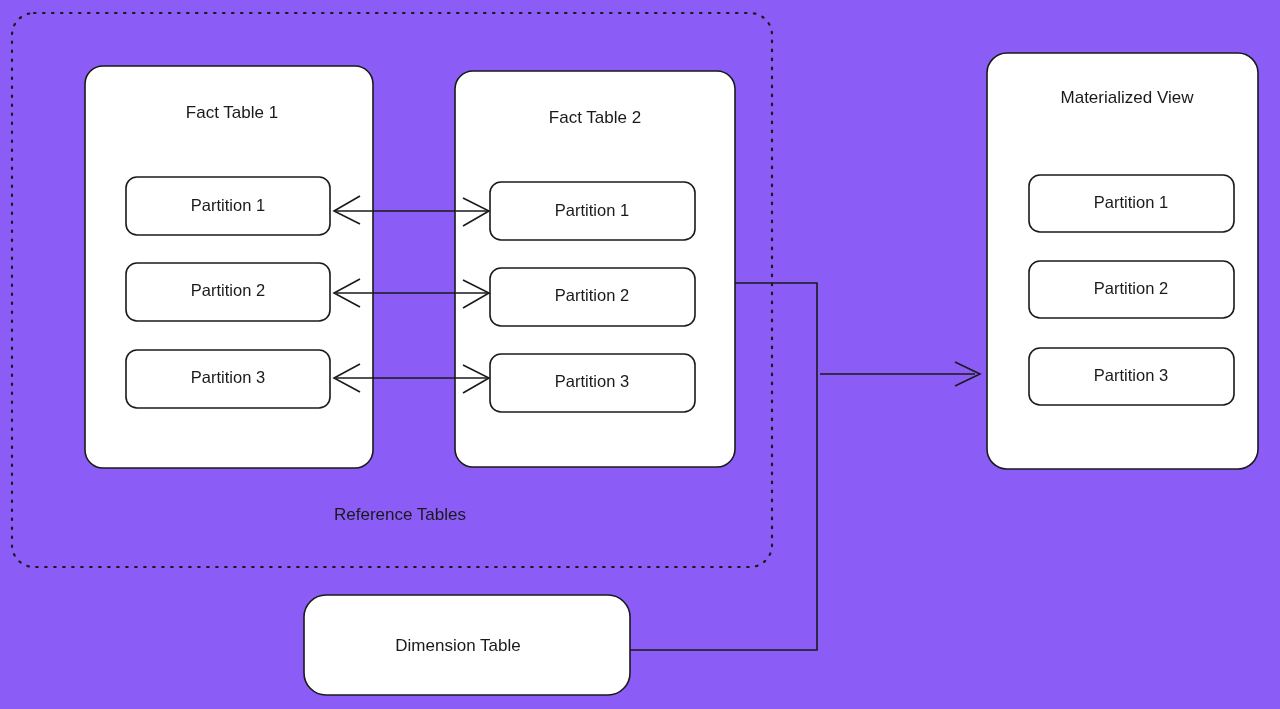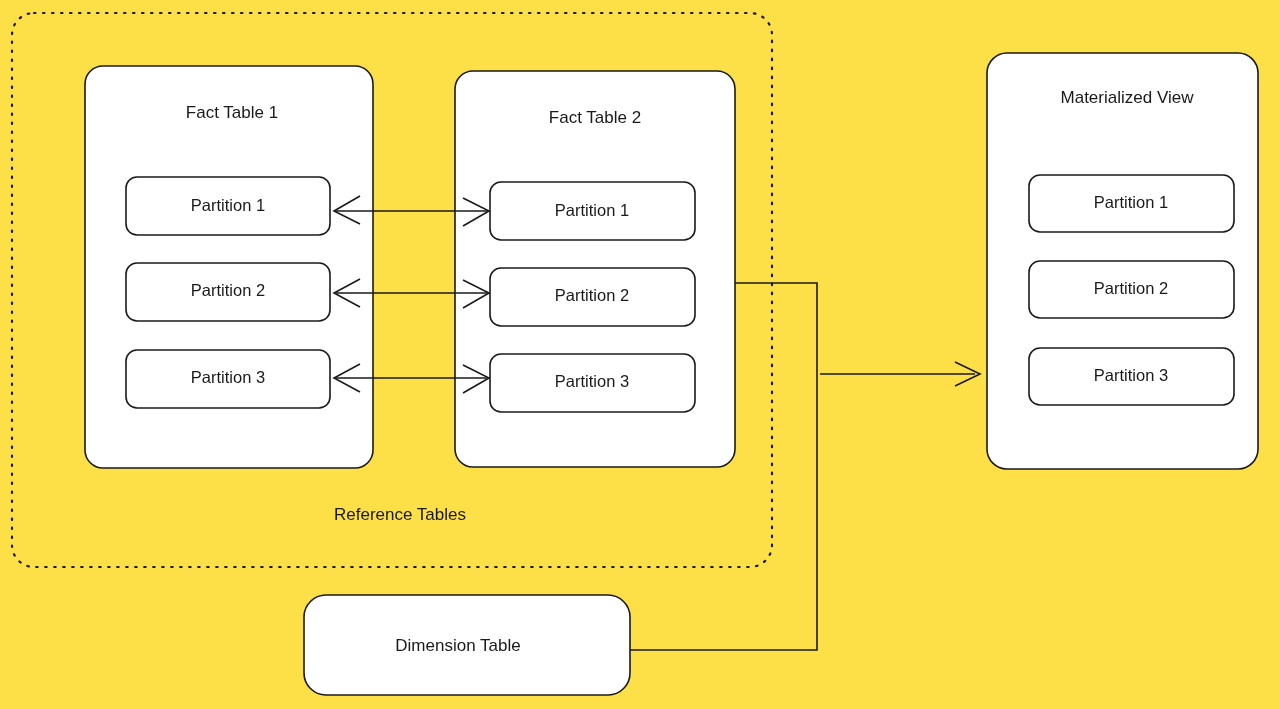--- a/index.html
+++ b/index.html
@@ -10,21 +10,21 @@
   body {
     width: 1280px;
     height: 709px;
     font-family: "Liberation Sans", sans-serif;
     overflow: hidden;
   }
   #diagram-root {
     position: relative;
     width: 1280px;
     height: 709px;
-    background: #fde047;
+    background: #8b5cf6;
     text-align: center;
   }
   svg#diagram-svg {
     display: block;
     width: 1280px;
     height: 709px;
   }
   .shape-stroke {
     stroke: #1a1a1a;
     stroke-width: 1.6;

